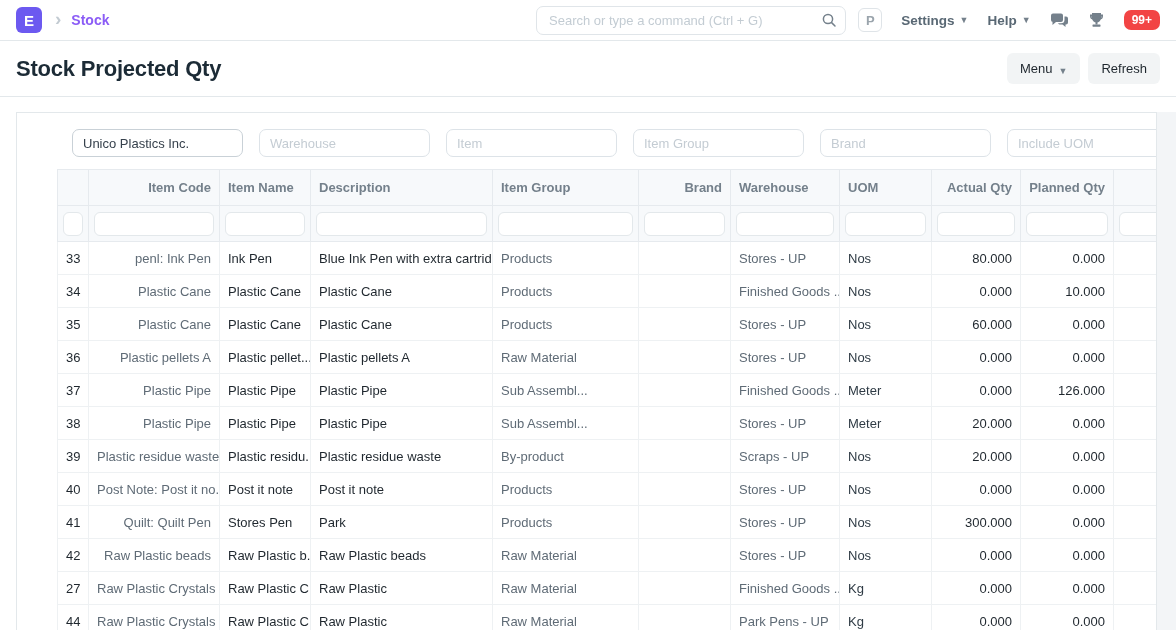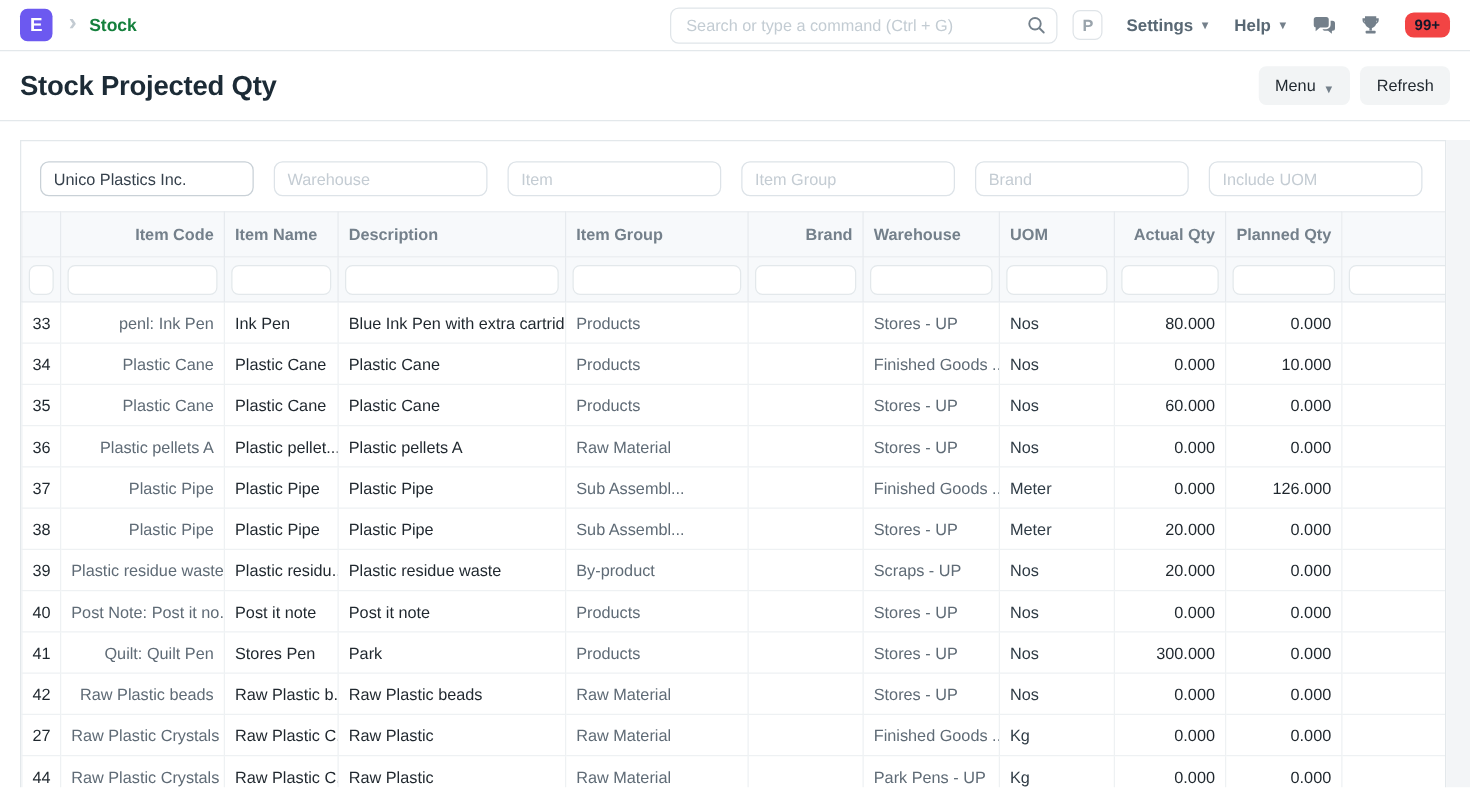--- a/index.html
+++ b/index.html
@@ -14,60 +14,60 @@
     height:41px; display:flex; align-items:center;
     padding:0 16px; background:#fff; border-bottom:1px solid #e3e8eb;
     position:relative;
   }
   .logo {
     width:26px; height:26px; border-radius:6px; background:#6c59f0;
     color:#fff; font-weight:bold; font-size:15px;
     display:flex; align-items:center; justify-content:center;
   }
   .crumb-chev { color:#c3cbd2; font-size:19px; margin:0 10px 2px 13px; font-weight:bold; }
-  .crumb { color:#15803d; font-weight:bold; font-size:14px; }
+  .crumb { color:#8b5cf6; font-weight:bold; font-size:14px; }
   .nav-search { position:absolute; left:536px; top:6px; width:310px; height:29px; }
   .nav-search input {
     width:100%; height:100%; border:1px solid #e0e5e9; border-radius:7px;
     background:#fff; padding:0 30px 0 12px; font-size:13px; color:#36414c;
     font-family:"Liberation Sans", sans-serif; outline:none;
   }
   .nav-search input::placeholder { color:#c3ccd3; }
   .nav-search .mag { position:absolute; right:9px; top:6px; }
   .nav-right { margin-left:auto; display:flex; align-items:center; gap:19px; }
   .avatar {
     width:24px; height:24px; border:1px solid #dfe4e8; border-radius:6px;
     color:#9aa4ac; font-size:13px; font-weight:bold;
     display:flex; align-items:center; justify-content:center; background:#fff;
   }
   .nav-link { color:#596874; font-size:13.5px; font-weight:600; display:flex; align-items:center; gap:5px; cursor:pointer; }
   .chev-down { font-size:9px; color:#74808b; }
   .badge {
-    background:#f24444; color:#0f172a; font-size:12px; font-weight:bold;
+    background:#f24444; color:#ffffff; font-size:12px; font-weight:bold;
     padding:4px 8px; border-radius:7px; line-height:1;
   }
   .nav-icon { display:flex; align-items:center; }
 
   
   .page-head {
     height:56px; display:flex; align-items:center; padding:0 16px;
     border-bottom:1px solid #e3e8eb; background:#fff;
   }
   .page-title { font-size:22px; font-weight:bold; color:#1c2b36; letter-spacing:-0.2px; }
   .head-actions { margin-left:auto; display:flex; gap:8px; }
   .btn {
     background:#f2f4f5; border:none; border-radius:6px; color:#1f272e;
     font-size:13px; font-family:"Liberation Sans", sans-serif;
     padding:8px 13px; cursor:pointer; display:flex; align-items:flex-end; gap:6px;
   }
 
   
   .card {
     position:absolute; left:16px; top:112px; width:1141px; height:518px;
-    background:#fff; border:1px solid #e3e8eb; border-bottom:none; overflow:hidden;
+    background:#fff; border:1px solid #e3e8eb; border-bottom:none; overflow:hidden;padding-left:40px;
   }
   .scroll-strip {
     position:absolute; left:1157px; top:112px; width:19px; height:518px;
     background:#f3f5f7;
   }
   .filters { display:flex; gap:16px; padding:16px 15px 12px 15px; }
   .filters input {
     width:171px; height:28px; border:1px solid #dde3e8; border-radius:7px;
     font-size:13px; padding:0 10px; color:#36414c; outline:none;
     font-family:"Liberation Sans", sans-serif; background:#fff;

